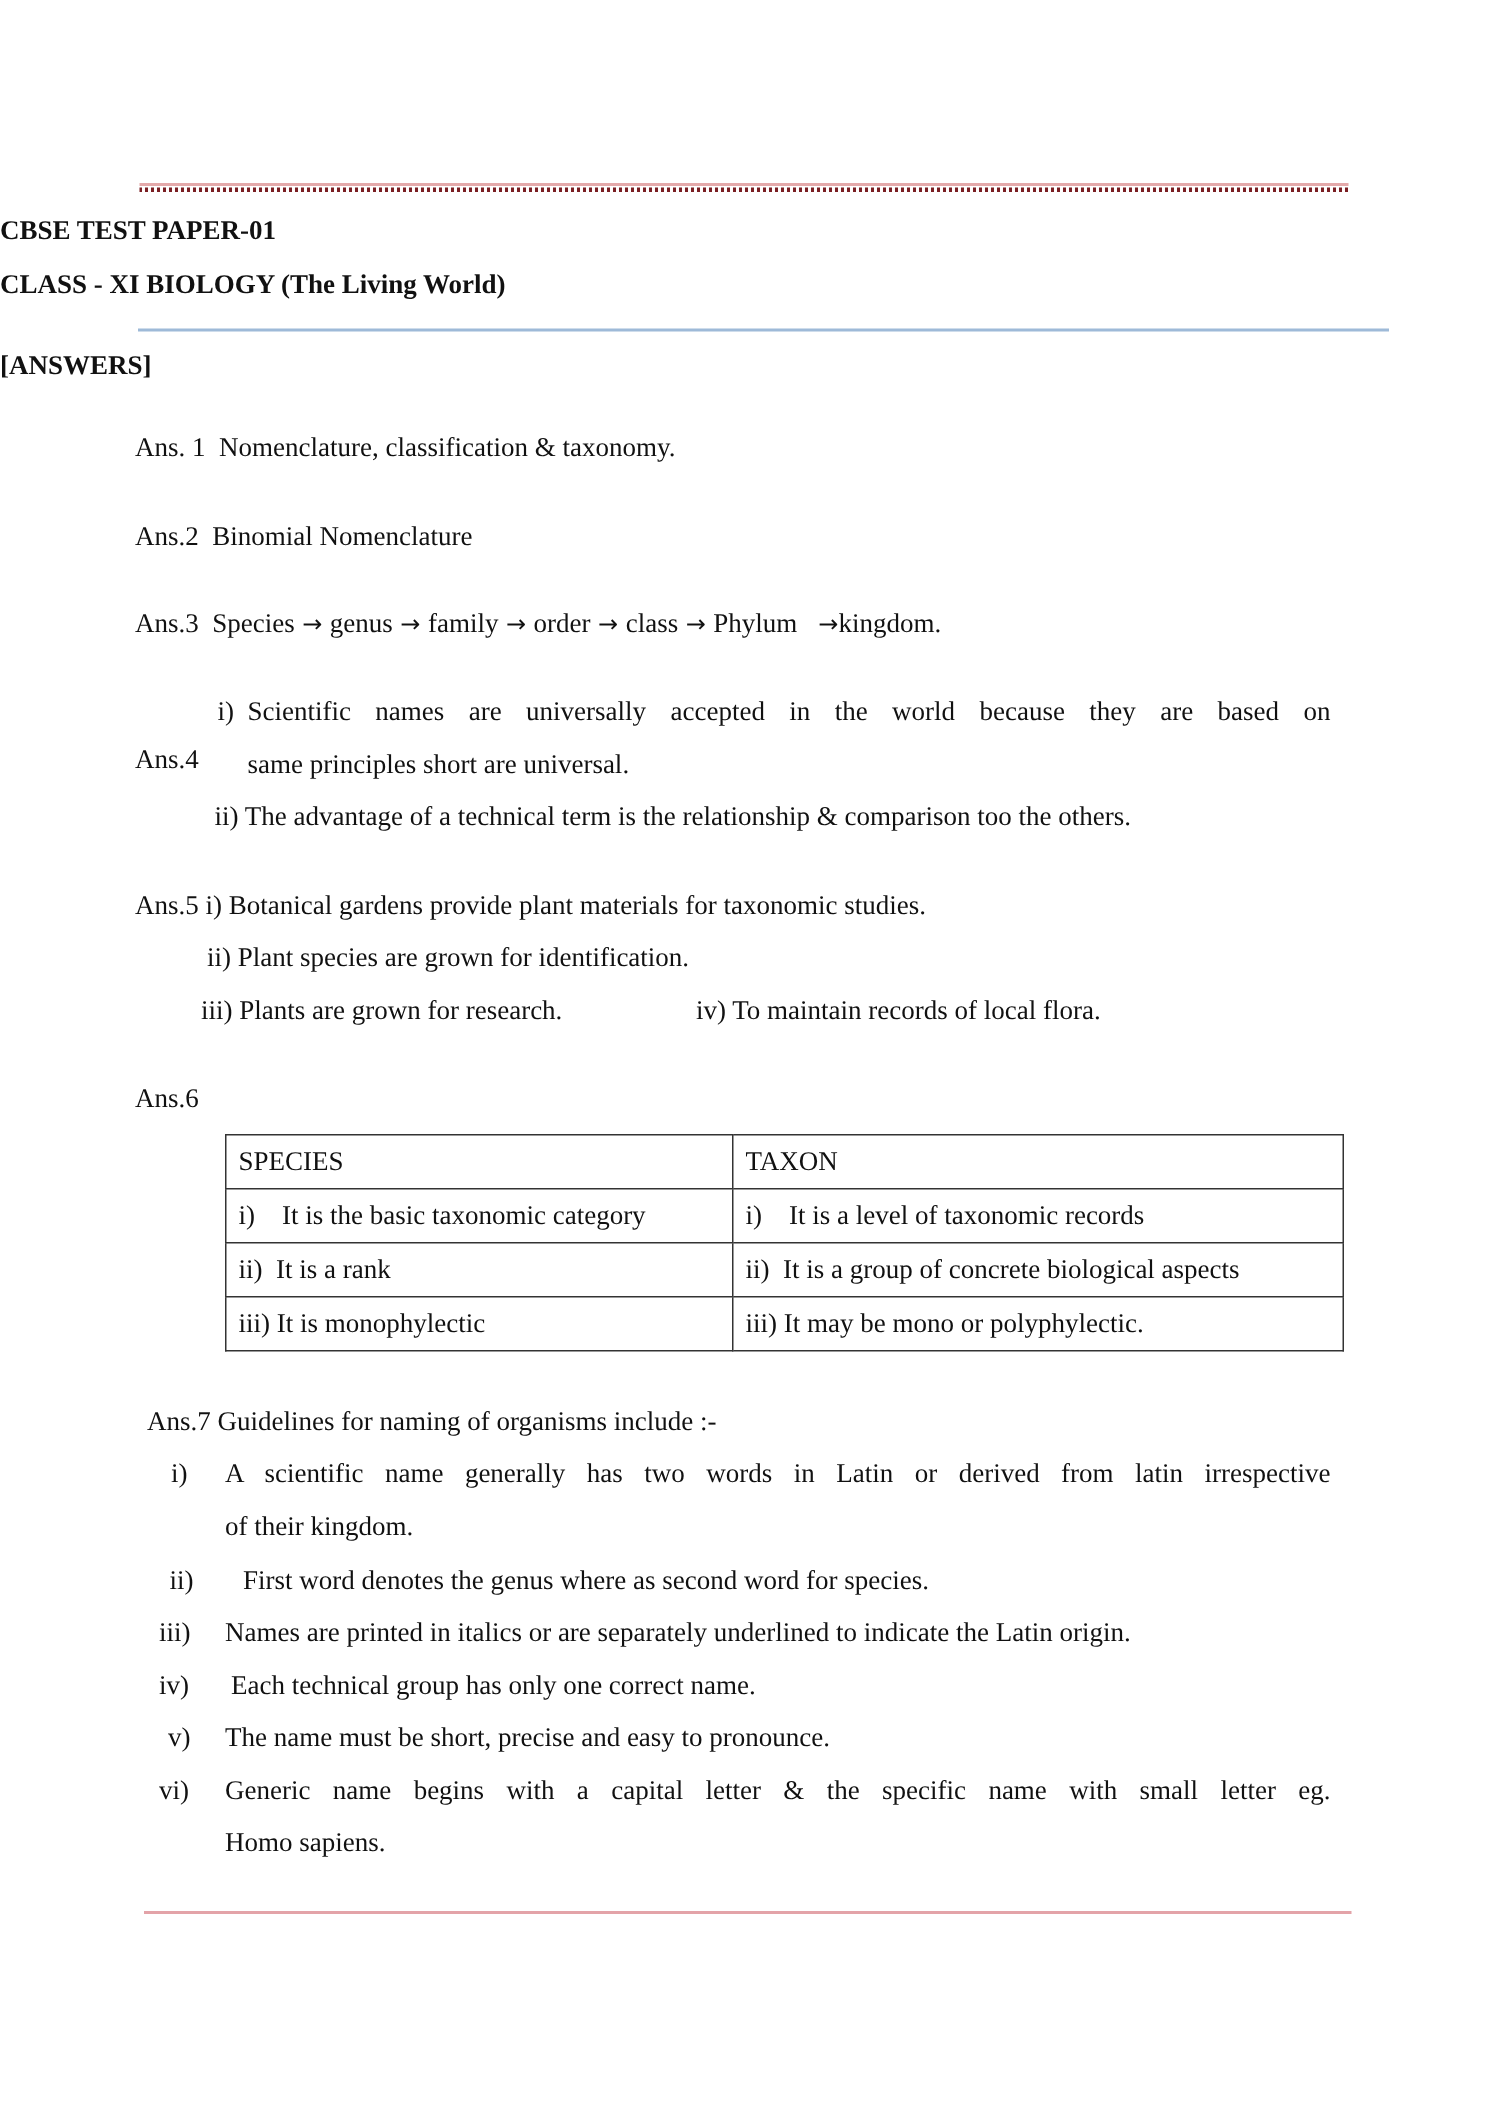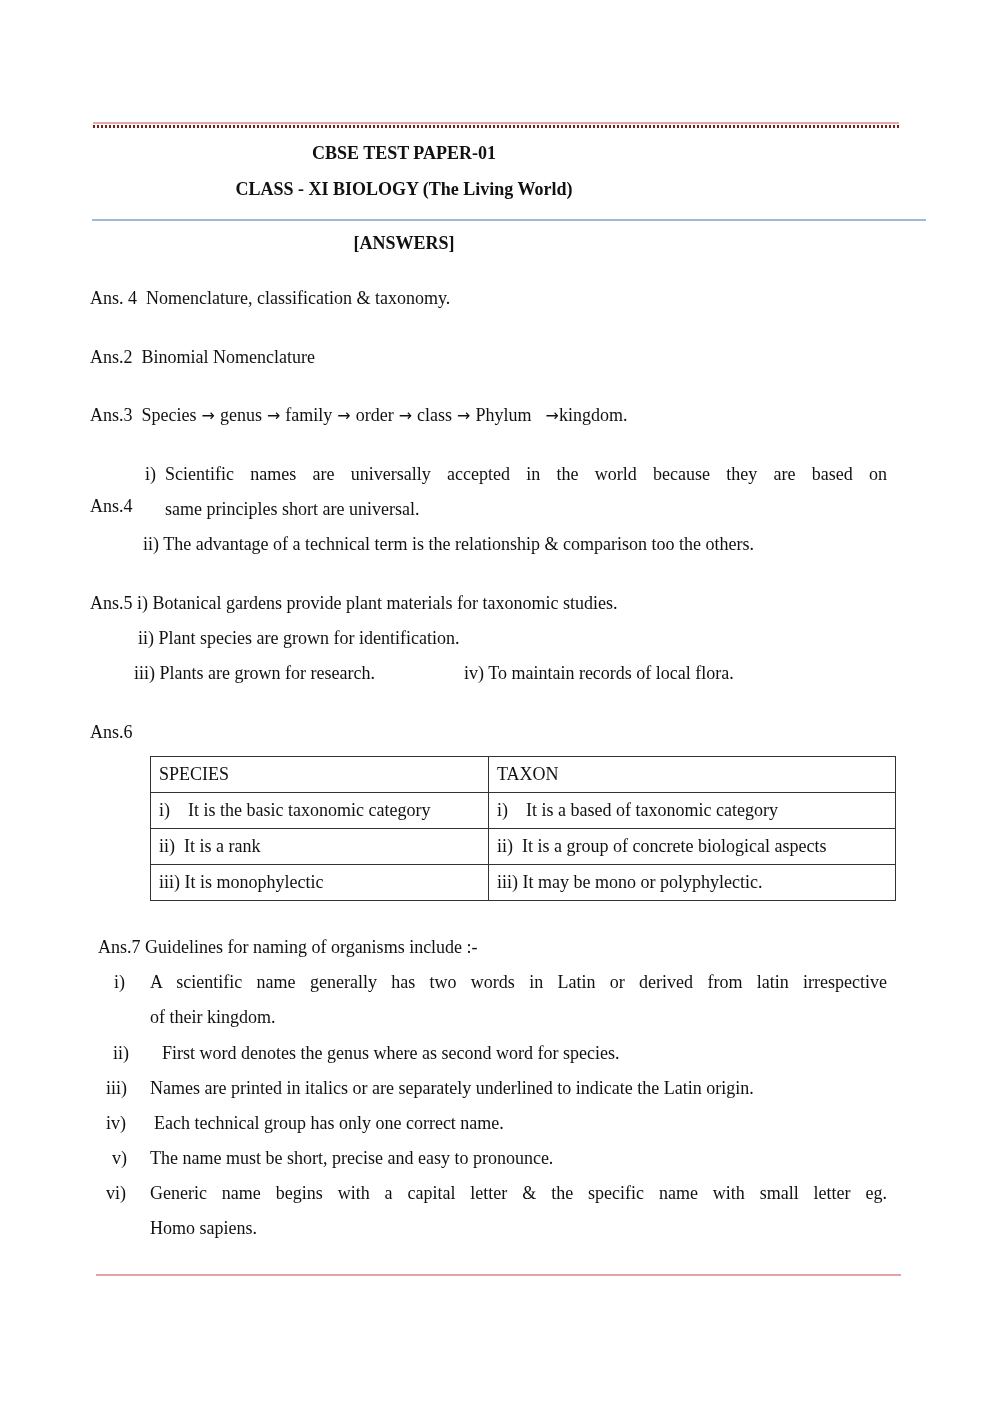--- a/index.html
+++ b/index.html
@@ -5,42 +5,42 @@
   html, body { margin:0; padding:0; background:#ffffff; }
   body { width:992px; height:1403px; position:relative; overflow:hidden;
          font-family:"Liberation Serif","DejaVu Serif", serif; color:#111; font-size:18px; }
   .abs { position:absolute; white-space:nowrap; }
   .top-rule { position:absolute; left:93px; top:122px; width:806px; height:6px; }
   .top-rule .thin { height:2px; background:#e4a9aa; }
   .top-rule .check { height:3px; margin-top:1px;
      background: repeating-linear-gradient(90deg,#7a1e22 0 2px,#ffffff 2px 4px); }
   .blue-rule { position:absolute; left:92px; top:219px; width:834px; height:2px; background:#9ebad8; }
   .pink-rule { position:absolute; left:96px; top:1274px; width:805px; height:2px; background:#e3a3a8; }
-  .title { font-weight:bold; font-size:18px; text-align:center; left:0; width:808px; }
+  .title { font-weight:bold; font-size:18px; left:0; width:808px; }
   .just { white-space:normal; text-align:justify; text-align-last:justify; }
   table.cmp { position:absolute; left:150px; top:756px; width:746px; border-collapse:collapse; font-size:18px; }
   table.cmp td { border:1px solid #333; height:35px; padding:0 8px; vertical-align:middle; }
   table.cmp td:first-child { width:321px; }
   .arrow { display:inline-block; font-family:"DejaVu Sans", sans-serif; font-size:16px; margin:0 5px; }
 </style>
 </head>
 <body>
 
 <div class="top-rule">
     <div class="thin"></div>
     <div class="check"></div>
   </div>
 
 <div class="abs title" style="top:143px;">CBSE TEST PAPER-01</div>
 <div class="abs title" style="top:179px;">CLASS - XI BIOLOGY (The Living World)</div>
 <div class="blue-rule"></div>
 <div class="abs title" style="top:233px;">[ANSWERS]</div>
 
 <div class="abs" style="left:90px; top:288px;">
-  <span>Ans. 4</span>&nbsp;&nbsp;<span>Nomenclature, classification &amp; taxonomy.</span>
+  <span>Ans. 1</span>&nbsp;&nbsp;<span>Nomenclature, classification &amp; taxonomy.</span>
 </div>
 
 <div class="abs" style="left:90px; top:347px;">
   <span>Ans.2</span>&nbsp;&nbsp;<span>Binomial Nomenclature</span>
 </div>
 
 <div class="abs" style="left:90px; top:405px;">
   <span>Ans.3</span>&nbsp;&nbsp;<span>Species</span><span class="arrow">→</span><span>genus</span><span class="arrow">→</span><span>family</span><span class="arrow">→</span><span>order</span><span class="arrow">→</span><span>class</span><span class="arrow">→</span><span>Phylum</span>&nbsp;&nbsp;<span class="arrow" style="margin-right:0">→</span><span>kingdom.</span>
 </div>
 
@@ -59,21 +59,21 @@
 
 <div class="abs" style="left:90px; top:722px;">Ans.6</div>
 <table class="cmp">
   <tbody>
       <tr>
     <td>SPECIES</td>
     <td>TAXON</td>
   </tr>
   <tr>
     <td style="white-space:pre">i)    It is the basic taxonomic category</td>
-    <td style="white-space:pre">i)    It is a based of taxonomic category</td>
+    <td style="white-space:pre">i)    It is a level of taxonomic records</td>
   </tr>
   <tr>
     <td style="white-space:pre">ii)  It is a rank</td>
     <td style="white-space:pre">ii)  It is a group of concrete biological aspects</td>
   </tr>
   <tr>
     <td style="white-space:pre">iii) It is monophylectic</td>
     <td style="white-space:pre">iii) It may be mono or polyphylectic.</td>
   </tr>
 </tbody>

